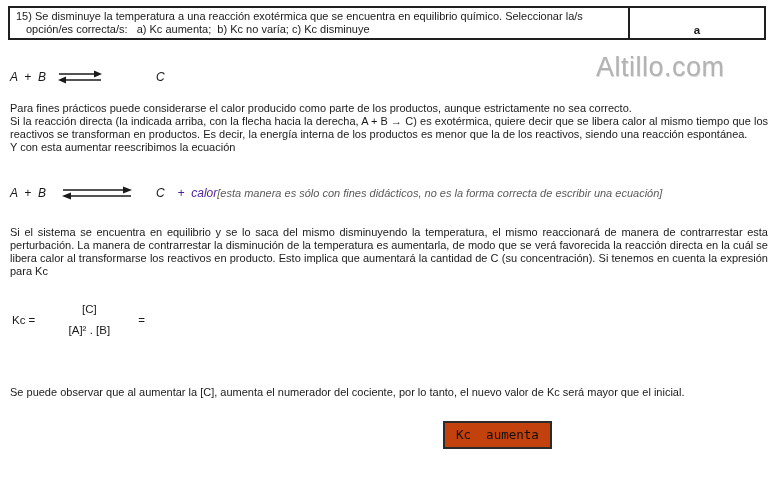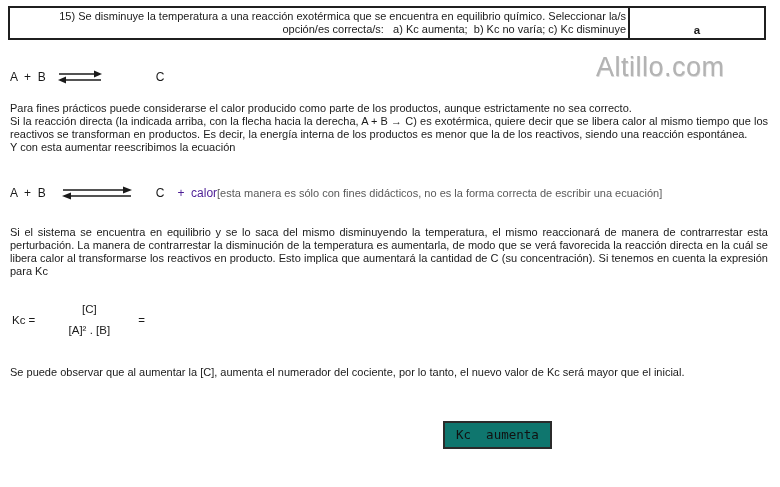--- a/index.html
+++ b/index.html
@@ -11,21 +11,20 @@
     position: relative;
     overflow: hidden;
   }
   .page { position: absolute; inset: 0; background: #ffffff; }
 
   
   .qtable {
     position: absolute; left: 8px; top: 6px; width: 758px; height: 34px;
     border: 2px solid #1f1f1f;
     display: flex;
-    text-align: right;
   }
   .qcell-main {
     flex: 1 1 auto;
     border-right: 2px solid #1f1f1f;
     padding: 2px 2px 2px 6px;
     font-size: 11px; line-height: 13px;
   }
   .qline2 { padding-left: 10px; white-space: pre; }
   .qcell-ans {
     width: 134px; flex: 0 0 134px;
@@ -39,57 +38,57 @@
     position: absolute; left: 596px; top: 52px;
     font-size: 27px; font-weight: 400;
     color: #b3b3b3;
     text-shadow: 0.5px 0.5px 0 #d9d9d9;
     letter-spacing: 0.5px;
     user-select: none;
   }
 
   
   .heading { position: absolute; left: 10px; top: 56px; font-size: 11.5px; }
-  .eqrow { position: absolute; left: 10px; display: flex; align-items: center; font-size: 12px; }
+  .eqrow { position: absolute; left: 10px; display: flex; align-items: center; font-size: 12px; font-style: italic; }
   .eqrow .tok { white-space: pre; }
   .eq1 { top: 70px; }
   .eq1 .arrow { margin-left: 12px; }
   .eq1 .rhs { margin-left: 54px; }
   .eq2 { top: 186px; }
   .eq2 .arrow { margin-left: 16px; }
   .eq2 .rhs { margin-left: 24px; }
   .eq2 .calor { margin-left: 13px; color: #4c1d95; white-space: pre; }
   .eq2 .note { color: #595959; font-size: 11px; }
 
   
   .para {
     font-size: 11px; line-height: 13px;
     text-align: justify;
   }
   .blockA { position: absolute; left: 10px; top: 102px; width: 758px; }
   .p4 { position: absolute; left: 10px; top: 226px; width: 758px; }
-  .p5 { position: absolute; left: 10px; top: 366px; width: 758px; }
+  .p5 { position: absolute; left: 10px; top: 386px; width: 758px; }
 
   
   .formula {
     position: absolute; left: 12px; top: 303px;
     display: flex; align-items: center;
     font-size: 11.5px;
   }
   .frac { display: inline-block; width: 78px; text-align: center; margin-left: 15px; }
   .frac .num { display: block; padding-bottom: 4px; }
   .frac .bar { height: 0; border-top: 1.6px solid #1a1a1a; }
   .frac .den { display: block; padding-top: 5px; }
   .formula .eqsign { margin-left: 10px; }
 
   
   .answer-box {
     position: absolute; left: 443px; top: 421px;
     border: 2px solid #2b2b2b;
-    background: #0f766e;
+    background: #c2410c;
     padding: 4px 11px 5px 11px;
     font-family: "DejaVu Sans Mono", "Liberation Mono", monospace;
     font-size: 12.5px;
     white-space: pre;
     color: #111;
   }
 
   svg.equil { display: block; }
 </style>
 </head>

